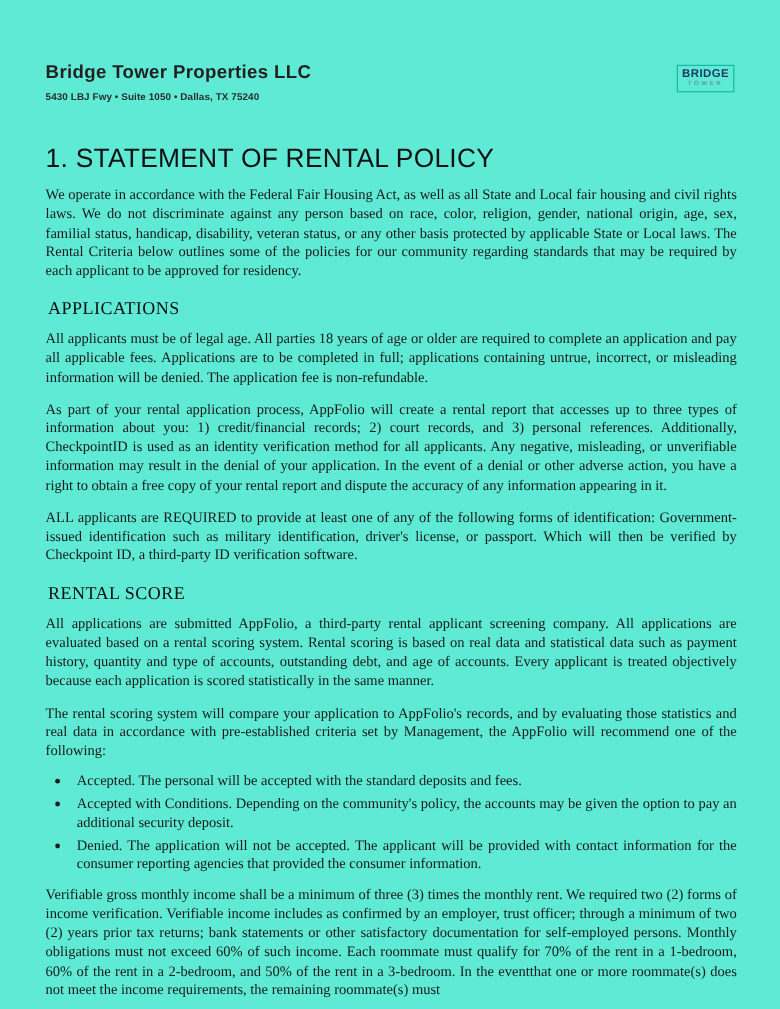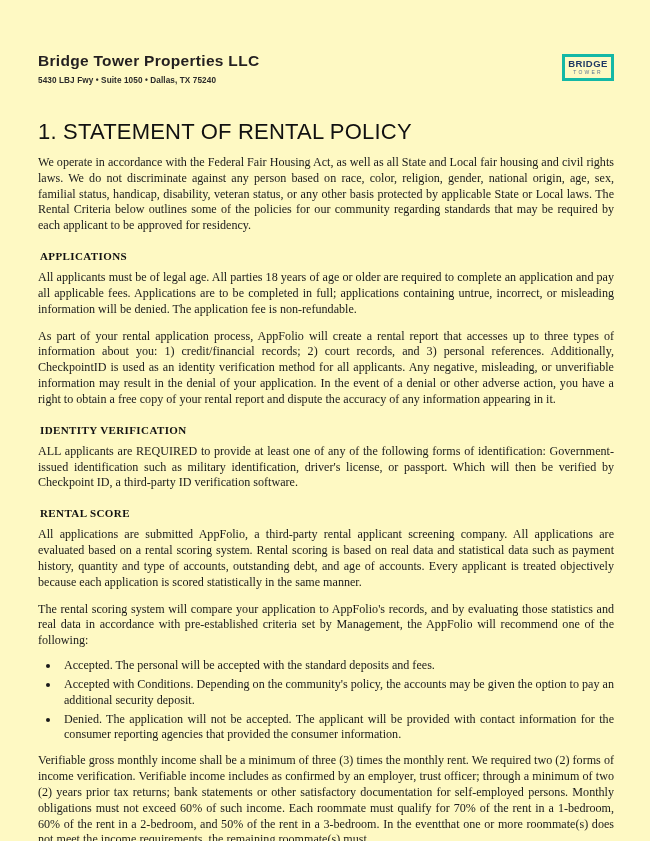--- a/index.html
+++ b/index.html
@@ -3,21 +3,21 @@
 <meta charset="utf-8">
 <style>
   html, body {
     margin: 0;
     padding: 0;
     background: #f0f0f0;
   }
   .page {
     width: 650px;
     height: 841px;
-    background: #fef9c3;
+    background: #5eead4;
     position: relative;
     box-sizing: border-box;
     overflow: hidden;
     font-family: "Liberation Serif", serif;
     color: #1a1a1a;
   }
   .inner {
     position: absolute;
     left: 38px;
     top: 52px;
@@ -53,21 +53,21 @@
     color: #2b2b2b;
     margin: 0;
   }
   .logo {
     width: 52px;
     flex: 0 0 auto;
     margin-top: 2px;
     text-align: center;
   }
   .logo-mark {
-    border: 3px solid #14b8a6;
+    border: 1px solid #14b8a6;
     padding: 2px 3px 3px 3px;
     display: inline-block;
     line-height: 1;
   }
   .logo-top {
     font-family: "Liberation Sans", sans-serif;
     font-size: 9.5px;
     font-weight: bold;
     letter-spacing: 0.4px;
     color: #1f3864;
@@ -84,22 +84,22 @@
   h1.doc-title {
     font-family: "Liberation Sans", sans-serif;
     font-size: 22px;
     font-weight: normal;
     color: #111111;
     margin: 24px 0 10px 0;
     letter-spacing: 0.2px;
   }
   h2.section {
     font-family: "Liberation Serif", serif;
-    font-size: 11px;
-    font-weight: bold;
+    font-size: 15px;
+    font-weight: normal;
     color: #111;
     margin: 16px 0 8px 2px;
     letter-spacing: 0.4px;
   }
   h3.subsection {
     font-family: "Liberation Serif", serif;
     font-size: 11.4px;
     font-weight: bold;
     color: #111;
     margin: 14px 0 6px 0;
@@ -145,21 +145,20 @@
     </div>
 
     <h1 class="doc-title">1. STATEMENT OF RENTAL POLICY</h1>
 
     <p class="body">We operate in accordance with the Federal Fair Housing Act, as well as all State and Local fair housing and civil rights laws. We do not discriminate against any person based on race, color, religion, gender, national origin, age, sex, familial status, handicap, disability, veteran status, or any other basis protected by applicable State or Local laws. The Rental Criteria below outlines some of the policies for our community regarding standards that may be required by each applicant to be approved for residency.</p>
 
     <h2 class="section">APPLICATIONS</h2>
     <p class="body">All applicants must be of legal age. All parties 18 years of age or older are required to complete an application and pay all applicable fees. Applications are to be completed in full; applications containing untrue, incorrect, or misleading information will be denied. The application fee is non-refundable.</p>
     <p class="body">As part of your rental application process, AppFolio will create a rental report that accesses up to three types of information about you: 1) credit/financial records; 2) court records, and 3) personal references. Additionally, CheckpointID is used as an identity verification method for all applicants. Any negative, misleading, or unverifiable information may result in the denial of your application. In the event of a denial or other adverse action, you have a right to obtain a free copy of your rental report and dispute the accuracy of any information appearing in it.</p>
 
-    <h2 class="section">IDENTITY VERIFICATION</h2>
     <p class="body">ALL applicants are REQUIRED to provide at least one of any of the following forms of identification: Government-issued identification such as military identification, driver's license, or passport. Which will then be verified by Checkpoint ID, a third-party ID verification software.</p>
 
     <h2 class="section">RENTAL SCORE</h2>
     <p class="body">All applications are submitted AppFolio, a third-party rental applicant screening company. All applications are evaluated based on a rental scoring system. Rental scoring is based on real data and statistical data such as payment history, quantity and type of accounts, outstanding debt, and age of accounts. Every applicant is treated objectively because each application is scored statistically in the same manner.</p>
     <p class="body tight">The rental scoring system will compare your application to AppFolio's records, and by evaluating those statistics and real data in accordance with pre-established criteria set by Management, the AppFolio will recommend one of the following:</p>
 
     <ul class="bullets">
       <li>Accepted. The personal will be accepted with the standard deposits and fees.</li>
       <li>Accepted with Conditions. Depending on the community's policy, the accounts may be given the option to pay an additional security deposit.</li>
       <li>Denied. The application will not be accepted. The applicant will be provided with contact information for the consumer reporting agencies that provided the consumer information.</li>

